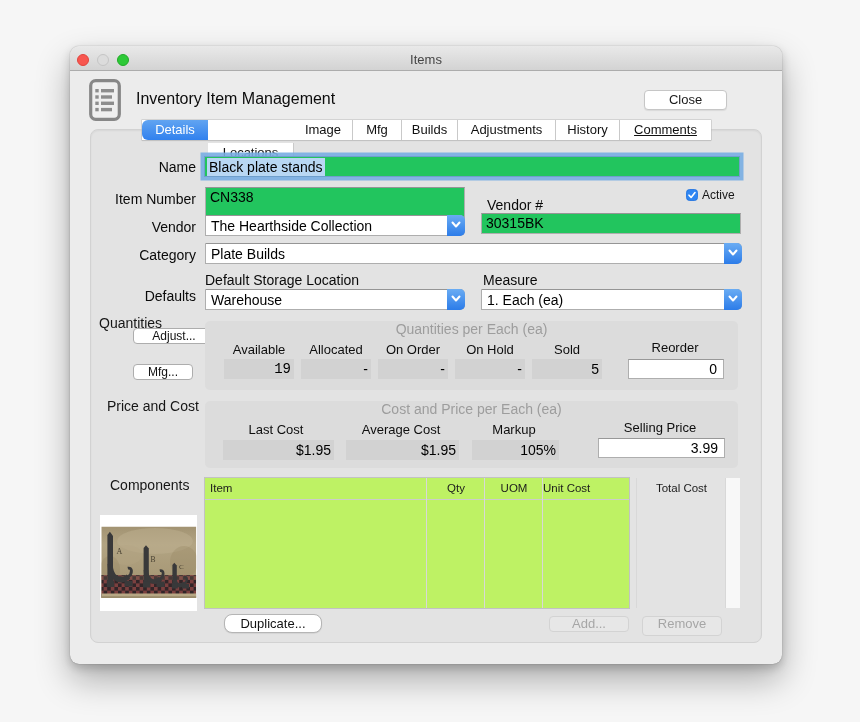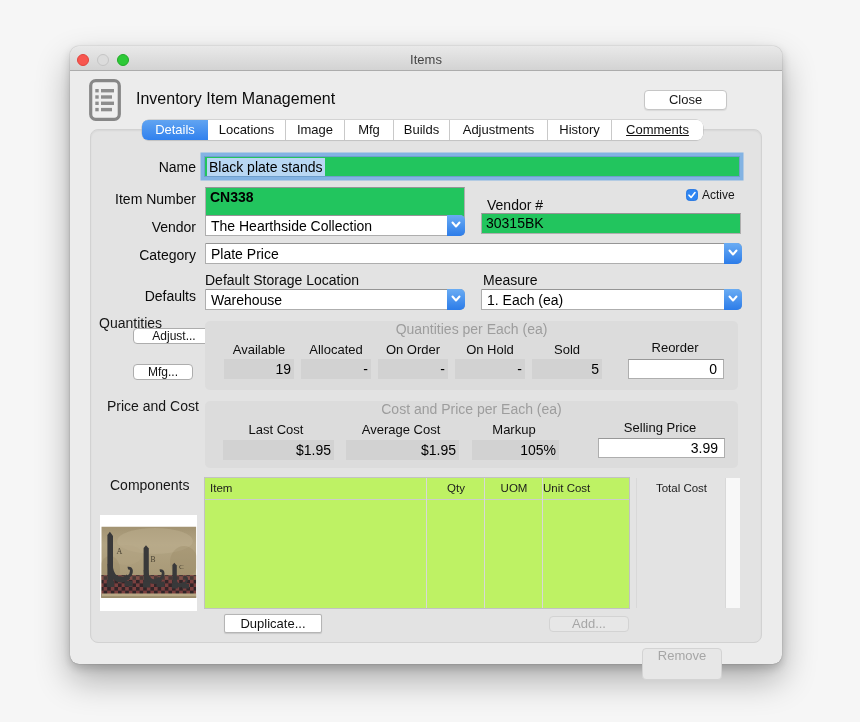--- a/index.html
+++ b/index.html
@@ -23,21 +23,21 @@
   #hdr-title { left:136px; top:90px; font-size:16px; color:#0c0c0c; }
   #close-btn { left:644px; top:90px; width:83px; height:20px; background:#fff;
         border:1px solid #c6c6c6; border-radius:4px; text-align:center; font-size:13px;
         color:#1a1a1a; line-height:18px; box-shadow:0 1px 1px rgba(0,0,0,0.08); }
 
   #groupbox { left:90px; top:129px; width:672px; height:514px; background:#e3e3e3;
         border:1px solid #d2d2d2; border-radius:8px;
         box-shadow:inset 0 1px 2px rgba(0,0,0,0.06); }
 
   
-  #tabs { left:142px; top:120px; height:20px; display:flex; border-radius:7px;
+  #tabs { left:142px; top:120px; height:20px; display:flex; border-radius:0;
         box-shadow:0 0 0 0.5px #b9b9b9, 0 1px 1px rgba(0,0,0,0.10); background:#fff; }
   .tab { height:20px; line-height:19px; font-size:13px; color:#101010; text-align:center;
         background:#fff; border-right:1px solid #c9c9c9; }
   .tab:last-child { border-right:none; border-radius:0 6px 6px 0; }
   .tab.sel { background:linear-gradient(#61a4f1,#3181ee); color:#fff; border-radius:6px 0 0 6px; border-right:none; }
 
   .lbl { font-size:14px; color:#0a0a0a; text-align:right; }
   .slbl { font-size:14px; color:#0a0a0a; }
 
   .field { background:#22c55e; border:1px solid #aeaeae; border-top-color:#959595; font-size:14px; color:#000; padding-left:4px; }
@@ -50,21 +50,21 @@
   .panel { left:205px; width:533px; background:#dcdcdc; border-radius:5px; }
   .ptitle { position:absolute; width:100%; text-align:center; font-size:14px; color:#9d9d9d; }
   .phead { position:absolute; font-size:13px; color:#0e0e0e; text-align:center; }
   .vbox { position:absolute; height:20px; background:#d2d2d2; font-size:14px; color:#000;
         text-align:right; line-height:20px; padding-right:3px; }
   .winput { position:absolute; background:#fff; border:1px solid #aeaeae; border-top-color:#989898;
         font-size:14px; text-align:right; line-height:18px; padding-right:6px; }
 
   .sbtn { background:#fff; border:1px solid #adadad; border-radius:4px; text-align:center;
         font-size:12px; color:#111; }
-  .bbtn { background:#fff; border:1px solid #b5b5b5; border-radius:2px; text-align:center;
+  .bbtn { background:#fff; border:1px solid #b5b5b5; border-radius:8px; text-align:center;
         font-size:13px; color:#111; box-shadow:0 0.5px 1px rgba(0,0,0,0.12); }
   .gbtn { background:#e7e7e7; border:1px solid #d3d3d3; border-radius:4px; text-align:center;
         font-size:13px; color:#a6a6a6; }
 </style>
 </head>
 <body>
 <div id="page">
   <div class="abs" id="win"></div>
   <div class="abs" id="titlebar"></div>
   <div class="abs" id="title">Items</div>
@@ -85,37 +85,37 @@
         <rect x="12" y="28.9" width="11" height="3.4"></rect>
     </g>
   </svg>
   <div class="abs" id="hdr-title">Inventory Item Management</div>
   <div class="abs" id="close-btn">Close</div>
 
   <div class="abs" id="groupbox"></div>
 
   <div class="abs" id="tabs">
     <div class="tab sel" style="width:66px;">Details</div>
-    <div class="tab" style="width:78px;">Locations</div>
+    <div class="tab" style="width:86px;margin-top:23px;">Locations</div>
     <div class="tab" style="width:59px;">Image</div>
     <div class="tab" style="width:49px;">Mfg</div>
     <div class="tab" style="width:56px;">Builds</div>
     <div class="tab" style="width:98px;">Adjustments</div>
     <div class="tab" style="width:64px;">History</div>
     <div class="tab" style="width:91px;text-decoration:underline;">Comments</div>
   </div>
 
   <div class="abs lbl" style="left:96px; top:159px; width:100px;">Name</div>
   <div class="abs field" style="left:204px; top:156px; width:536px; height:21px; padding-left:2px;
        box-shadow:0 0 0 3.5px rgba(120,173,226,0.9); border-color:#6f9fcc;">
     <span style="background:#b8d7f3; line-height:18px; display:inline-block; margin-top:1px; padding:0 2px;">Black plate stands</span>
   </div>
 
   <div class="abs lbl" style="left:96px; top:191px; width:100px;">Item Number</div>
-  <div class="abs field" style="left:205px; top:187px; width:260px; height:32px; line-height:18px;font-weight:bold;">CN338</div>
+  <div class="abs field" style="left:205px; top:187px; width:260px; height:32px; line-height:18px;">CN338</div>
 
   <svg class="abs" style="left:686px; top:189px;" width="12" height="12" viewBox="0 0 12 12">
     <rect x="0.5" y="0.5" width="11" height="11" rx="3" fill="#2f86f2" stroke="#1a6fe0" stroke-width="0.8"></rect>
     <path d="M3 6.2 L5.1 8.4 L9 3.6" fill="none" stroke="#fff" stroke-width="1.6" stroke-linecap="round" stroke-linejoin="round"></path>
   </svg>
   <div class="abs" style="left:702px; top:188px; font-size:12px; color:#161616;">Active</div>
 
   <div class="abs lbl" style="left:96px; top:219px; width:100px;">Vendor</div>
   <div class="abs dd" style="left:205px; top:215px; width:260px; height:21px;">
     <span class="txt">The Hearthside Collection</span>
@@ -124,21 +124,21 @@
           <path d="M1.5 1.5 L5 5.5 L8.5 1.5" fill="none" stroke="#fff" stroke-width="2" stroke-linecap="round" stroke-linejoin="round"></path>
         </svg>
       </span>
   </div>
 
   <div class="abs slbl" style="left:487px; top:197px;">Vendor #</div>
   <div class="abs field" style="left:481px; top:213px; width:260px; height:21px; line-height:19px;">30315BK</div>
 
   <div class="abs lbl" style="left:96px; top:247px; width:100px;">Category</div>
   <div class="abs dd" style="left:205px; top:243px; width:537px; height:21px;">
-    <span class="txt">Plate Price</span>
+    <span class="txt">Plate Builds</span>
     <span class="btn" style="height:21px;">
         <svg class="chev" width="10" height="8" viewBox="0 0 10 8">
           <path d="M1.5 1.5 L5 5.5 L8.5 1.5" fill="none" stroke="#fff" stroke-width="2" stroke-linecap="round" stroke-linejoin="round"></path>
         </svg>
       </span>
   </div>
 
   <div class="abs slbl" style="left:205px; top:272px;">Default Storage Location</div>
   <div class="abs slbl" style="left:483px; top:272px;">Measure</div>
   <div class="abs lbl" style="left:96px; top:288px; width:100px;">Defaults</div>
@@ -164,21 +164,21 @@
   <div class="abs sbtn" style="left:133px; top:364px; width:60px; height:16px; line-height:14px;">Mfg...</div>
 
   <div class="abs panel" style="top:321px; height:69px;">
     <div class="ptitle" style="top:0px;">Quantities per Each (ea)</div>
     <div class="phead" style="left:-16px; top:21px; width:140px;">Available</div>
     <div class="phead" style="left:61px;  top:21px; width:140px;">Allocated</div>
     <div class="phead" style="left:138px; top:21px; width:140px;">On Order</div>
     <div class="phead" style="left:215px; top:21px; width:140px;">On Hold</div>
     <div class="phead" style="left:292px; top:21px; width:140px;">Sold</div>
     <div class="phead" style="left:400px; top:19px; width:140px;">Reorder</div>
-    <div class="vbox" style="left:19px;  top:38px; width:70px;">19</div>
+    <div class="vbox" style="left:19px;  top:38px; width:70px;font-family:Liberation Mono, monospace;">19</div>
     <div class="vbox" style="left:96px;  top:38px; width:70px;">-</div>
     <div class="vbox" style="left:173px; top:38px; width:70px;">-</div>
     <div class="vbox" style="left:250px; top:38px; width:70px;">-</div>
     <div class="vbox" style="left:327px; top:38px; width:70px;">5</div>
     <div class="winput" style="left:423px; top:38px; width:96px; height:20px;">0</div>
   </div>
 
   <div class="abs" style="left:100px; top:398px; font-size:14px; color:#161616;margin-left:7px;">Price and Cost</div>
   <div class="abs panel" style="top:401px; height:67px;">
     <div class="ptitle" style="top:0px;">Cost and Price per Each (ea)</div>
@@ -261,14 +261,14 @@
         <rect x="82" y="69" width="7" height="4.5" fill="#39393a"></rect>
       </g>
       <text x="16.5" y="39" font-size="8" fill="#453e2f" font-family="Liberation Serif">A</text>
       <text x="50.5" y="46.5" font-size="7.5" fill="#453e2f" font-family="Liberation Serif">B</text>
       <text x="79" y="54" font-size="7" fill="#453e2f" font-family="Liberation Serif">C</text>
     </g>
   </svg>
 
   <div class="abs bbtn" style="left:224px; top:614px; width:98px; height:19px; line-height:17px;">Duplicate...</div>
   <div class="abs gbtn" style="left:549px; top:616px; width:80px; height:16px; line-height:14px;">Add...</div>
-  <div class="abs gbtn" style="left:642px; top:648px; width:80px; height:32px; line-height:14px;">Remove</div>
+  <div class="abs gbtn" style="left:642px; top:616px; width:80px; height:20px; line-height:14px;">Remove</div>
 </div>
 
 </body></html>

